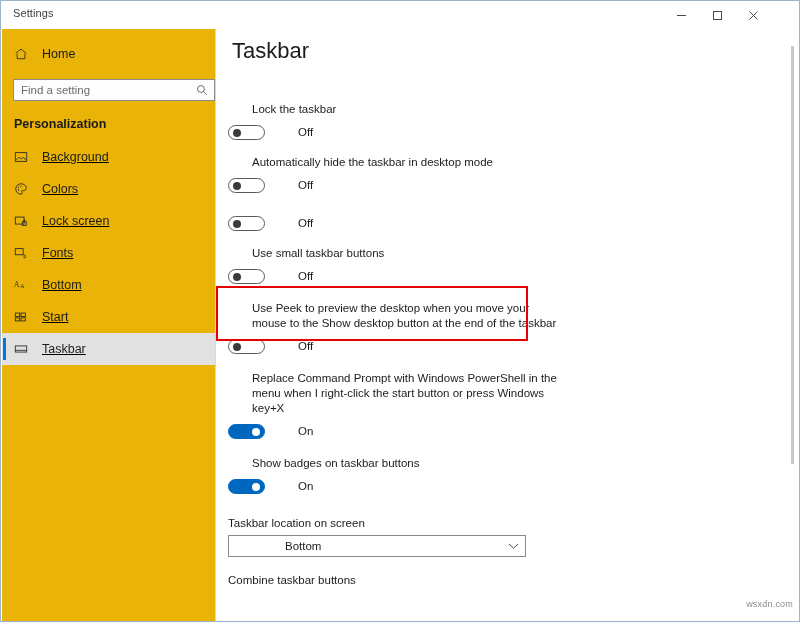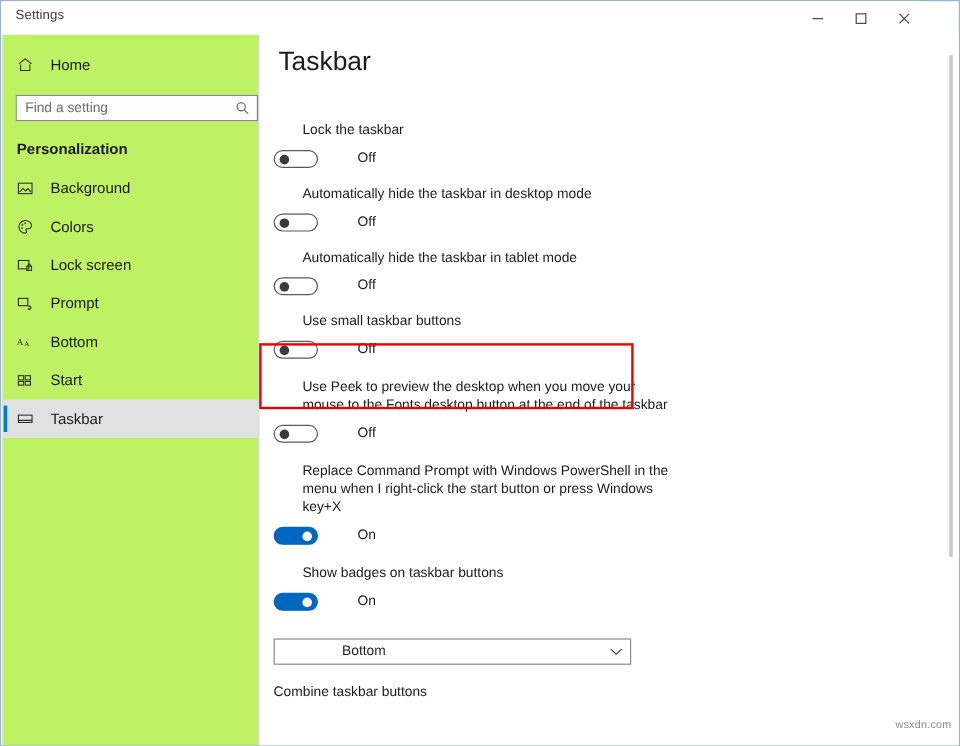--- a/index.html
+++ b/index.html
@@ -37,21 +37,21 @@
     width: 36px; height: 28px;
     display: flex; align-items: center; justify-content: center;
     color: #4a4a4a;
   }
   .winbtn svg { display: block; }
 
   
   .sidebar {
     position: absolute; left: 1px; top: 28px;
     width: 214px; height: 593px;
-    background: #bef264;
+    background: #eab308;
     border-right: 1px solid #d8d8d8;
   }
   .home-row {
     display: flex; align-items: center;
     height: 26px; margin-top: 12px; padding-left: 12px;
     cursor: default;
   }
   .home-row .ic { width: 22px; color: #2b2b2b; display:flex; align-items:center; }
   .home-row .lbl { font-size: 12.5px; color: #1b1b1b; margin-left: 6px; }
 
@@ -67,21 +67,21 @@
     font-size: 11.5px; color: #6d6d6d; padding-left: 7px;
     flex: 1;
   }
   .searchbox .mag { padding-right: 6px; color: #555; display:flex; }
 
   .section-title {
     margin: 16px 0 0 12px;
     font-size: 12.5px; font-weight: bold; color: #1b1b1b;
   }
 
-  .navlist { margin-top: 10px; }
+  .navlist { margin-top: 10px; text-decoration: underline; }
   .navitem {
     position: relative;
     display: flex; align-items: center;
     height: 32px; padding-left: 12px;
     cursor: default;
   }
   .navitem .ic {
     width: 20px; display: flex; align-items: center; justify-content: flex-start;
     color: #2b2b2b;
   }
@@ -274,21 +274,21 @@
         <span class="lbl">Lock screen</span>
       </div>
 
       <div class="navitem">
         <span class="ic">
           <svg width="14" height="14" viewBox="0 0 16 16">
             <rect x="1.5" y="3" width="9" height="7" fill="none" stroke="currentColor" stroke-width="1"></rect>
             <path d="M11 10.5c1.2-.6 2.4.3 2.4 1.4 0 1.1-1 1.9-2.2 1.6.5-.4.6-1 .3-1.5" fill="none" stroke="currentColor" stroke-width="1"></path>
           </svg>
         </span>
-        <span class="lbl">Prompt</span>
+        <span class="lbl">Fonts</span>
       </div>
 
       <div class="navitem">
         <span class="ic">
           <svg width="15" height="14" viewBox="0 0 18 16">
             <text x="0" y="11" font-family="Liberation Serif, serif" font-size="9" fill="currentColor">A</text>
             <text x="7.5" y="12" font-family="Liberation Serif, serif" font-size="7" fill="currentColor">A</text>
           </svg>
         </span>
         <span class="lbl">Bottom</span>
@@ -341,21 +341,20 @@
         <div class="toggle-row">
           <div class="toggle">
               <div class="knob"></div>
             </div>
           <div class="toggle-state">Off</div>
         </div>
       </div>
       <div class="gap-sm"></div>
 
       <div class="setting">
-        <div class="setting-label">Automatically hide the taskbar in tablet mode</div>
         <div class="toggle-row">
           <div class="toggle">
               <div class="knob"></div>
             </div>
           <div class="toggle-state">Off</div>
         </div>
       </div>
       <div class="gap-sm"></div>
 
       <div class="setting">
@@ -363,21 +362,21 @@
         <div class="toggle-row">
           <div class="toggle">
               <div class="knob"></div>
             </div>
           <div class="toggle-state">Off</div>
         </div>
       </div>
       <div class="gap-md"></div>
 
       <div class="setting">
-        <div class="setting-label">Use Peek to preview the desktop when you move your mouse to the Fonts desktop button at the end of the taskbar</div>
+        <div class="setting-label">Use Peek to preview the desktop when you move your mouse to the Show desktop button at the end of the taskbar</div>
         <div class="toggle-row">
           <div class="toggle">
               <div class="knob"></div>
             </div>
           <div class="toggle-state">Off</div>
         </div>
       </div>
       <div class="gap-md"></div>
 
       <div class="setting">
@@ -397,20 +396,21 @@
           <div class="toggle on">
               <div class="knob"></div>
             </div>
           <div class="toggle-state">On</div>
         </div>
       </div>
 
       <div style="height:20px"></div>
 
       <div class="setting">
+        <div class="dd-label">Taskbar location on screen</div>
         <div class="dropdown">
           <span class="val">Bottom</span>
           <span class="chev">
             <svg width="11" height="8" viewBox="0 0 12 8">
                 <path d="M1 1.8L6 6.4l5-4.6" fill="none" stroke="currentColor" stroke-width="1"></path>
               </svg>
           </span>
         </div>
       </div>
 

